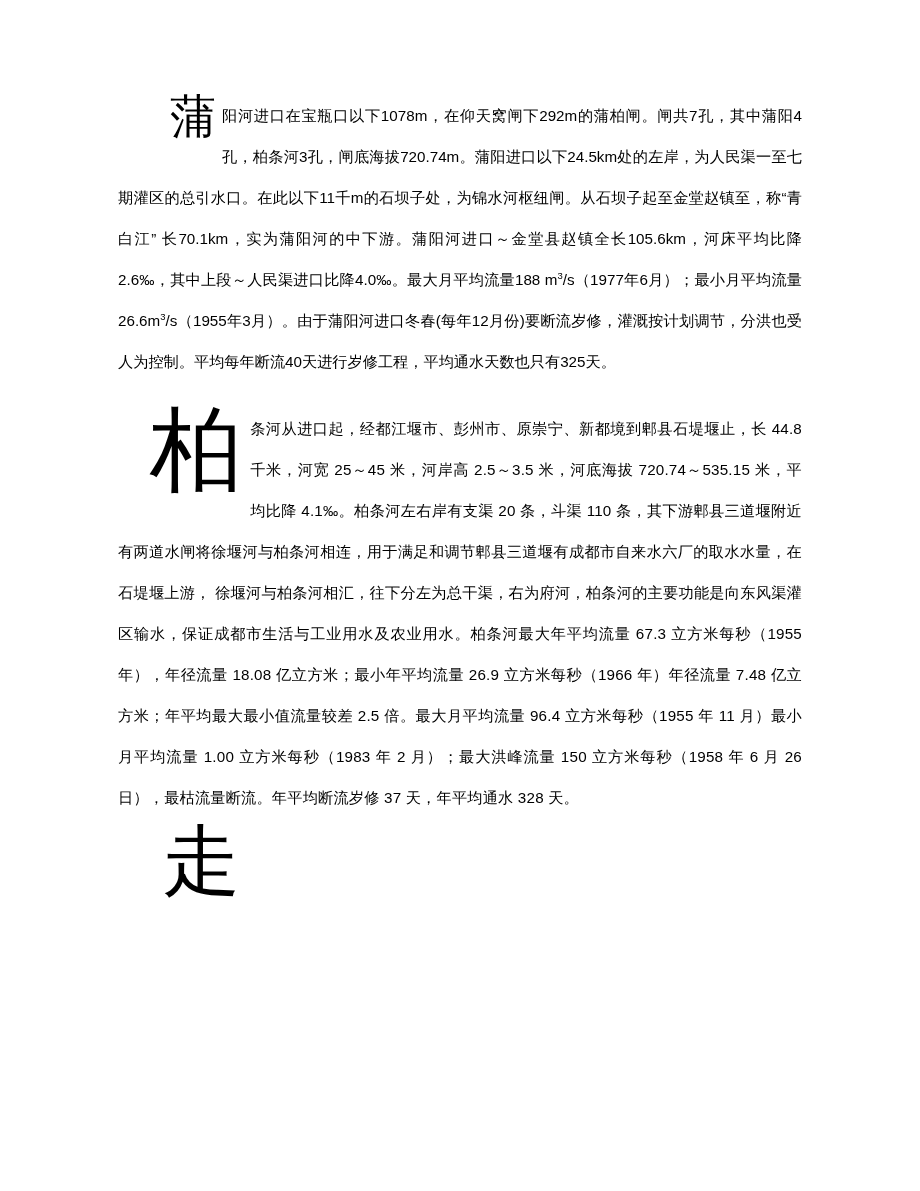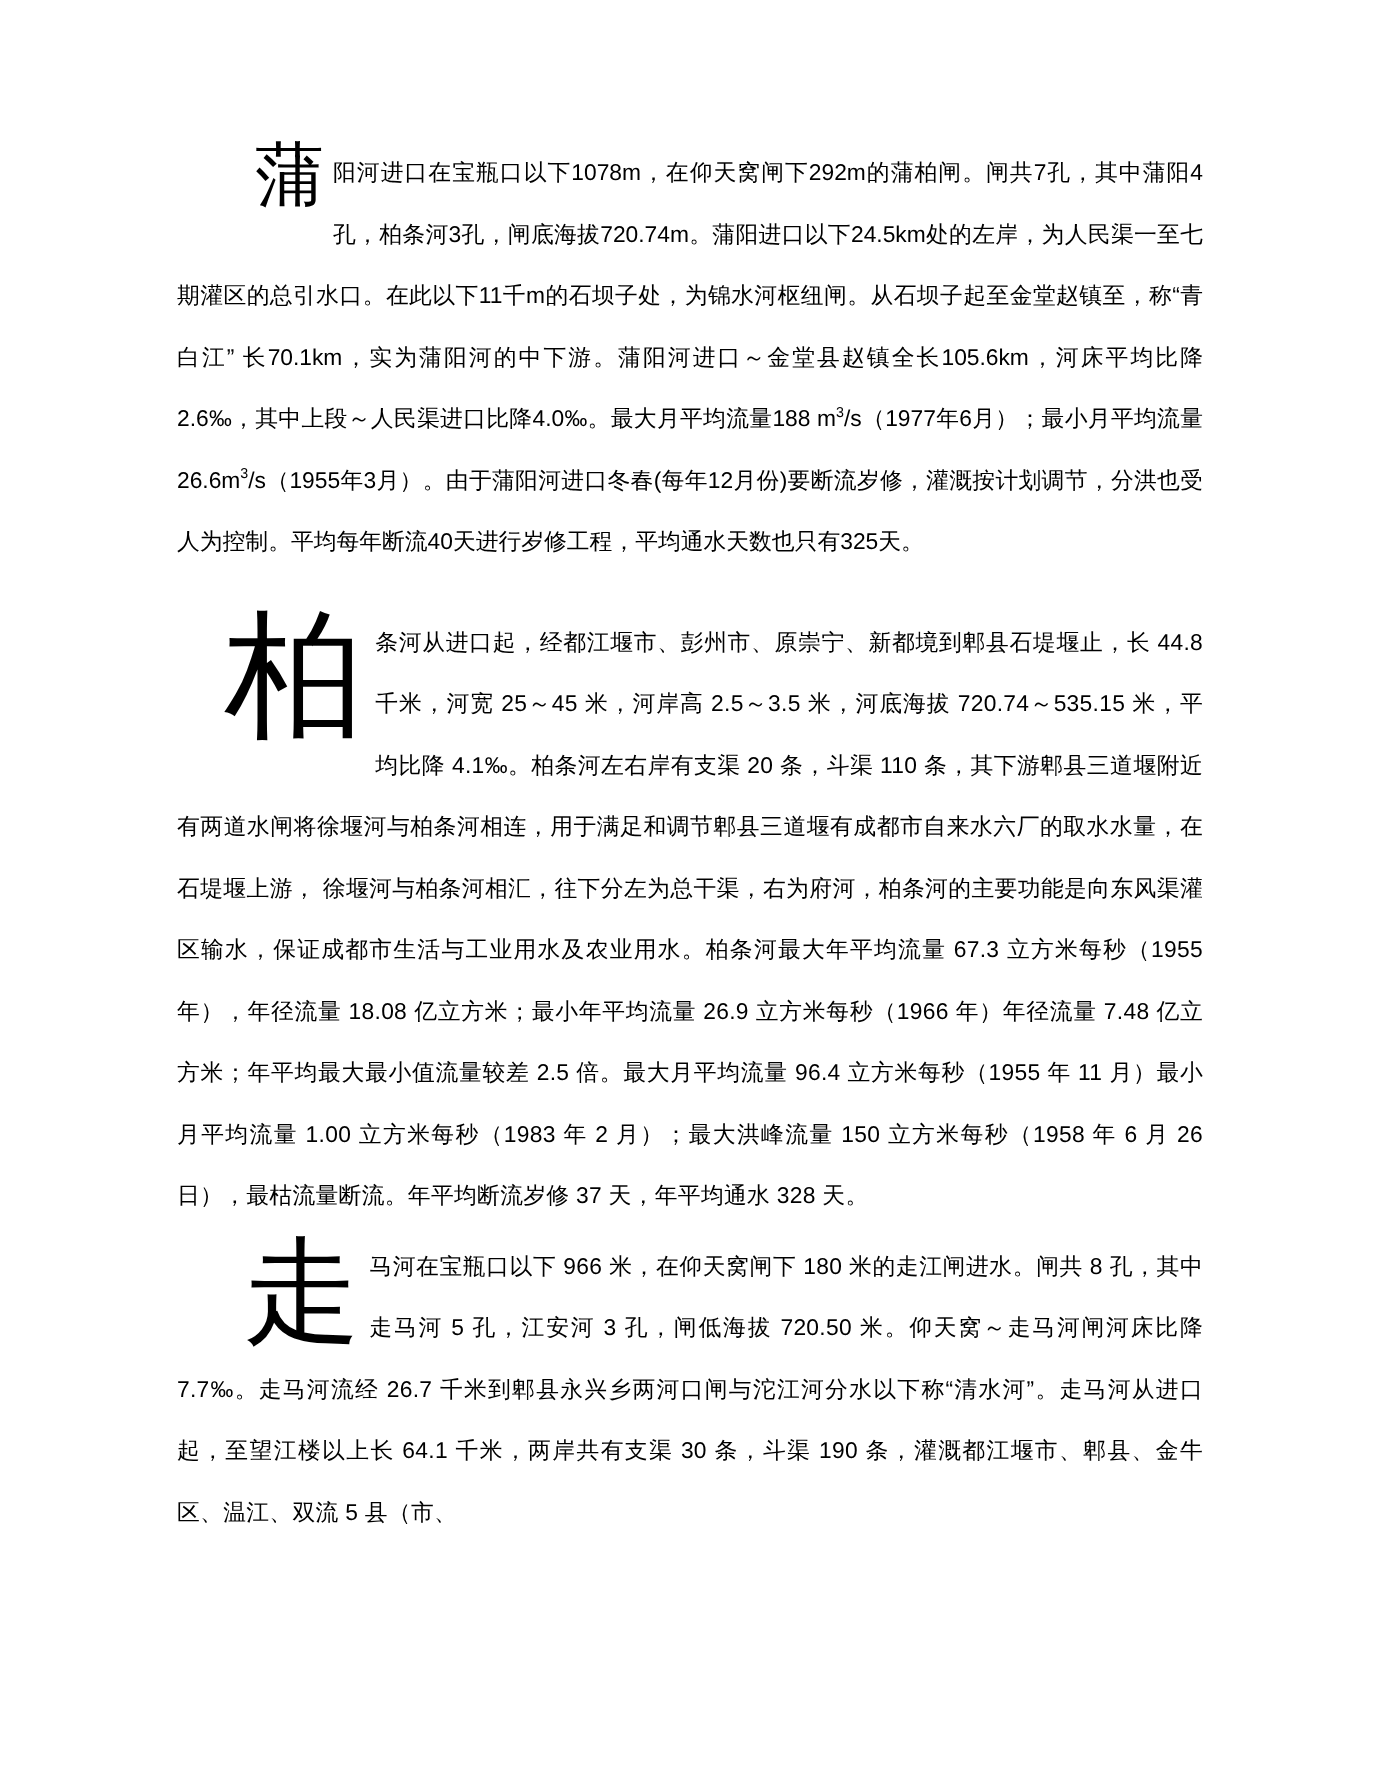--- a/index.html
+++ b/index.html
@@ -80,16 +80,16 @@
 
   <p class="para para-1">
     <span class="dropcap dropcap-sm">蒲</span><span>阳河进口在宝瓶口以下1078m，在仰天窝闸下292m的蒲柏闸。闸共7孔，其中蒲阳4孔，柏条河3孔，闸底海拔720.74m。蒲阳进口以下24.5km处的左岸，为人民渠一至七期灌区的总引水口。在此以下11千m的石坝子处，为锦水河枢纽闸。从石坝子起至金堂赵镇至，称“青白江” 长70.1km，实为蒲阳河的中下游。蒲阳河进口～金堂县赵镇全长105.6km，河床平均比降2.6‰，其中上段～人民渠进口比降4.0‰。最大月平均流量188 m</span><sup>3</sup><span>/s（1977年6月）；最小月平均流量26.6m</span><sup>3</sup><span>/s（1955年3月）。由于蒲阳河进口冬春(每年12月份)要断流岁修，灌溉按计划调节，分洪也受人为控制。平均每年断流40天进行岁修工程，平均通水天数也只有325天。</span>
   </p>
 
   <p class="para para-2">
     <span class="dropcap dropcap-lg">柏</span><span>条河从进口起，经都江堰市、彭州市、原崇宁、新都境到郫县石堤堰止，长 44.8 千米，河宽 25～45 米，河岸高 2.5～3.5 米，河底海拔 720.74～535.15 米，平均比降 4.1‰。柏条河左右岸有支渠 20 条，斗渠 110 条，其下游郫县三道堰附近有两道水闸将徐堰河与柏条河相连，用于满足和调节郫县三道堰有成都市自来水六厂的取水水量，在石堤堰上游， 徐堰河与柏条河相汇，往下分左为总干渠，右为府河，柏条河的主要功能是向东风渠灌区输水，保证成都市生活与工业用水及农业用水。柏条河最大年平均流量 67.3 立方米每秒（1955 年），年径流量 18.08 亿立方米；最小年平均流量 26.9 立方米每秒（1966 年）年径流量 7.48 亿立方米；年平均最大最小值流量较差 2.5 倍。最大月平均流量 96.4 立方米每秒（1955 年 11 月）最小月平均流量 1.00 立方米每秒（1983 年 2 月）；最大洪峰流量 150 立方米每秒（1958 年 6 月 26 日），最枯流量断流。年平均断流岁修 37 天，年平均通水 328 天。</span>
   </p>
 
   <p class="para para-3">
-    <span class="dropcap dropcap-md">走</span><span>马河在宝瓶口以下 966 米，在仰天窝闸下 180 米的走江闸进水。闸共 8 孔，其中走马河 5 孔，江安河 3 孔，闸低海拔 720.50 米。仰天窝～走马河闸河床比降 7.7‰。走马河流经 26.7 千米到郫县永兴乡两河口闸与沱江河分水以下称“清水河”。走马河从进口起，至望江楼以上长 64.1 千米，两岸共有支渠 30 条，斗渠 190 条，灌溉都江堰市、郫县、金牛区、温江、双流 5 县（市、</span>
+    <span class="dropcap dropcap-md">走</span>
   </p>
 
 </div>
 
 </body></html>

